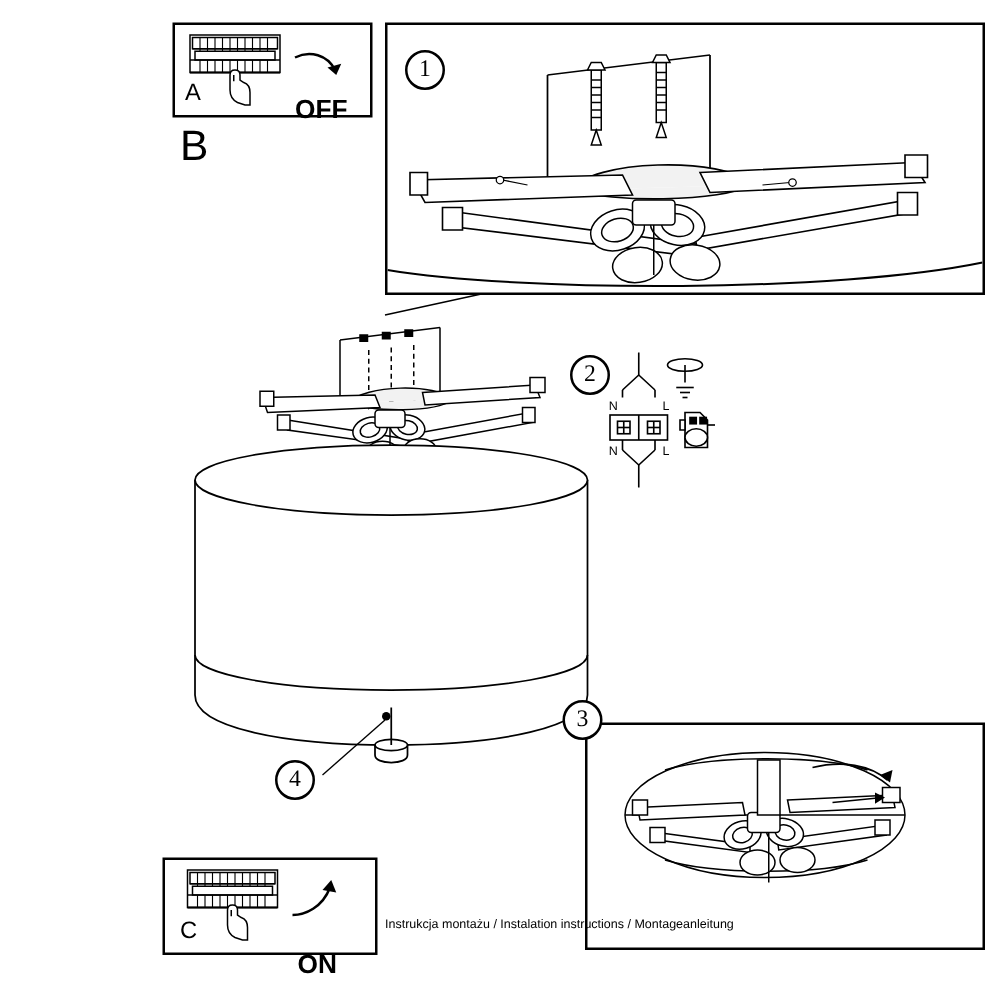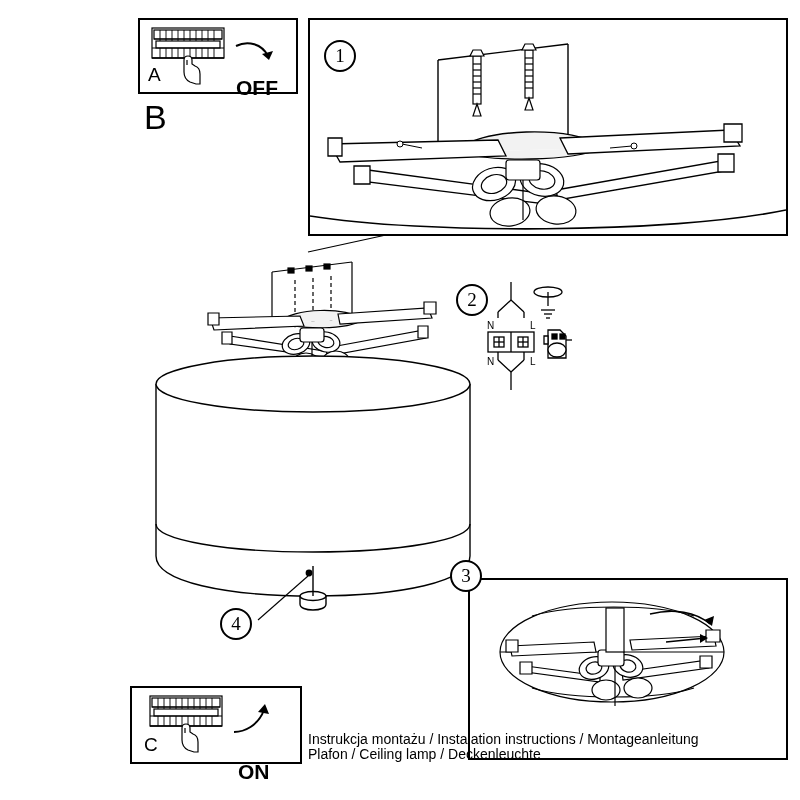--- a/index.html
+++ b/index.html
@@ -47,21 +47,21 @@
     font-size: 19px;
   }
   .switchword {
     position: absolute;
     font-family: "Liberation Sans", sans-serif;
     font-size: 21px;
     font-weight: bold;
   }
   .caption {
     position: absolute;
-    font-size: 14px;
+    font-size: 10px;
     line-height: 15px;
     font-family: "Liberation Sans", sans-serif;
   }
   svg { display: block; }
   .sv { position: absolute; top: 0; left: 0; }
   .nl {
     position: absolute;
     font-size: 10px;
     font-family: "Liberation Sans", sans-serif;
   }
@@ -373,16 +373,15 @@
         <path d="M102 44 C112 44 126 38 132 22"></path>
         <path d="M126 24 L133 16 L137 26" fill="#000" stroke="none"></path>
       </g>
     </svg>
     <span class="small-letter" style="left:12px; top:46px;">C</span>
     <span class="switchword" style="left:106px; top:72px;">ON</span>
   </div>
 
   <div class="caption" style="left:308px; top:732px; width:440px;">
     <div>Instrukcja montażu / Instalation instructions / Montageanleitung</div>
-    <div>Plafon / Ceiling lamp / Deckenleuchte</div>
   </div>
 
 </div>
 
 </body></html>

